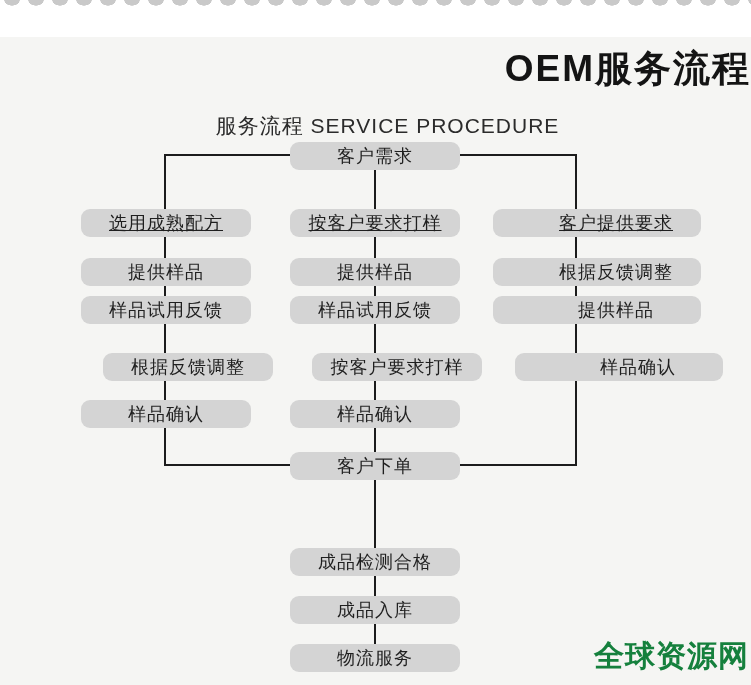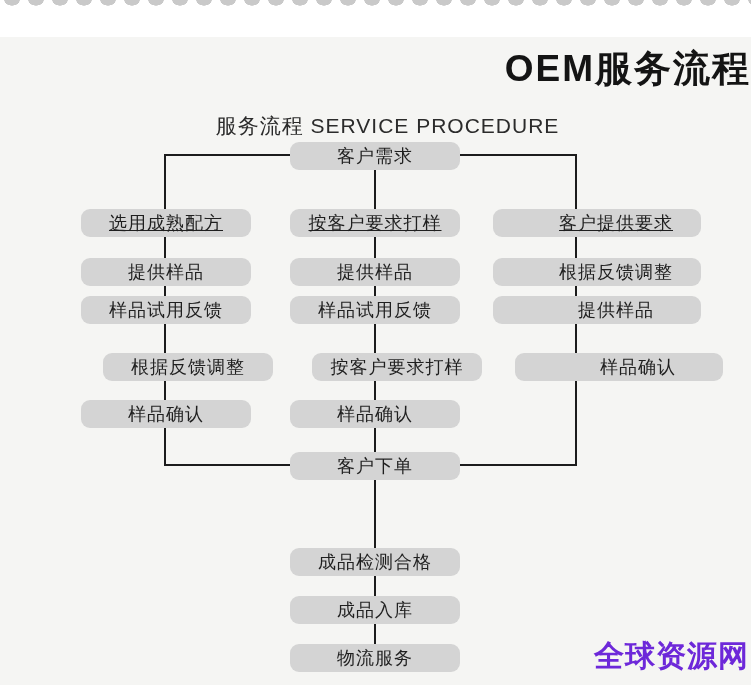--- a/index.html
+++ b/index.html
@@ -99,21 +99,21 @@
   .row-t2 { top: 548px; }
   .row-t3 { top: 596px; }
   .row-t4 { top: 644px; }
   .watermark {
     position: absolute;
     right: 2px;
     bottom: 8px;
     font-size: 30px;
     font-weight: 700;
     letter-spacing: 1px;
-    color: #6d28d9;
+    color: #15803d;
     z-index: 5;
   }
 </style>
 </head>
 <body>
 
 <div class="page">
 
   <div class="torn-edge">
     <div class="scallops"></div>

